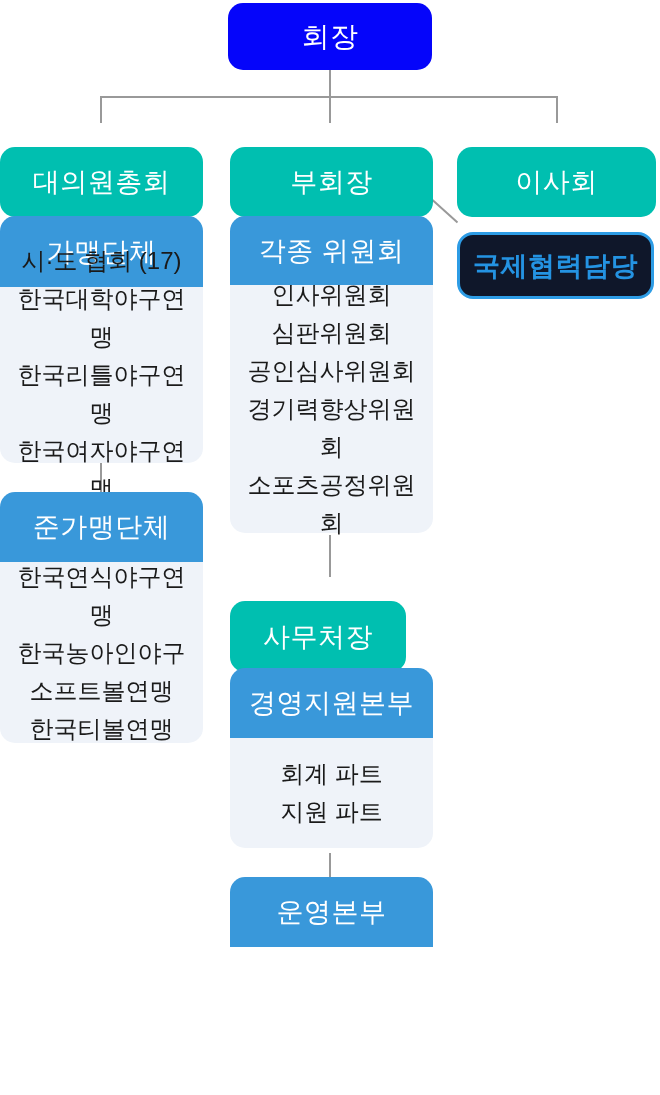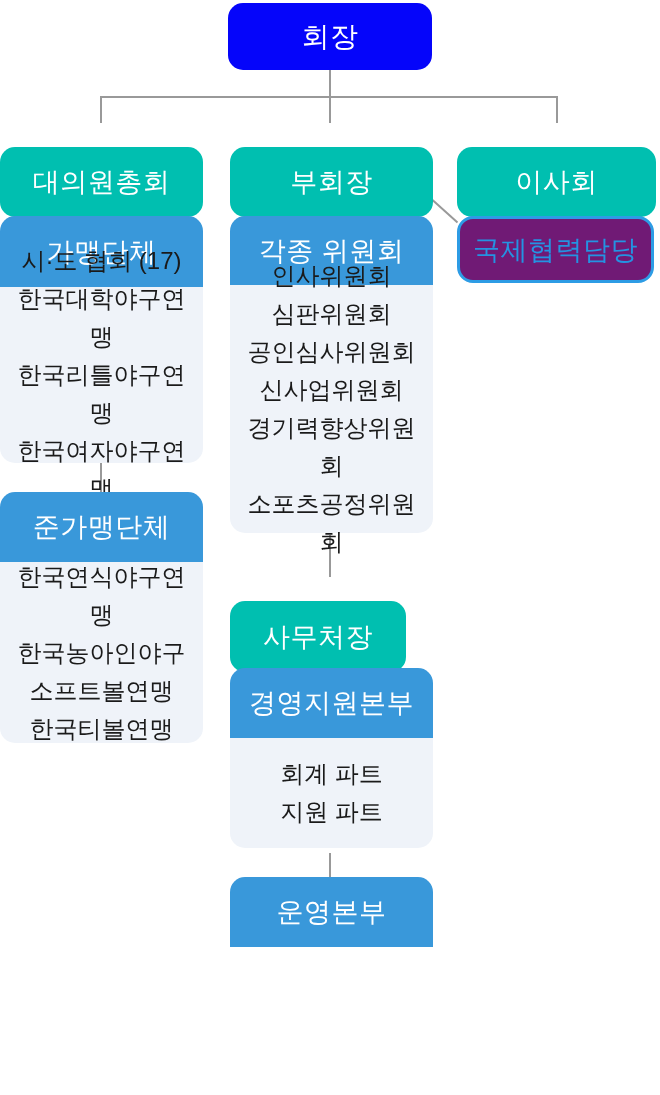--- a/index.html
+++ b/index.html
@@ -32,25 +32,26 @@
     justify-content: center;
     color: #ffffff;
     font-size: 27px;
     font-weight: 500;
     border-radius: 15px;
     letter-spacing: 0.5px;
   }
   .node.chairman { background: #0505fa; font-size: 28px; }
   .node.teal { background: #00bfb0; margin-top: 24px; }
   .node.outline {
-    background: #701a75;
+    background: #0f172a;
     border: 3px solid #2d9ce5;
     color: #2493e2;
     border-radius: 16px;
-    font-weight: 400;
+    font-weight: 700;
+    margin-top: 16px;
   }
 
   
   .card { position: absolute; }
   .card .card-header {
     display: flex;
     align-items: center;
     justify-content: center;
     background: #3998da;
     color: #ffffff;
@@ -163,21 +164,20 @@
   </div>
 
   <div class="card" id="card-committees">
     <div class="card-header">
       <span>각종 위원회</span>
     </div>
     <div class="card-body">
       <div>인사위원회</div>
       <div>심판위원회</div>
       <div>공인심사위원회</div>
-      <div>신사업위원회</div>
       <div>경기력향상위원회</div>
       <div>소포츠공정위원회</div>
     </div>
   </div>
 
   <div class="card" id="card-assoc">
     <div class="card-header">
       <span>준가맹단체</span>
     </div>
     <div class="card-body">

